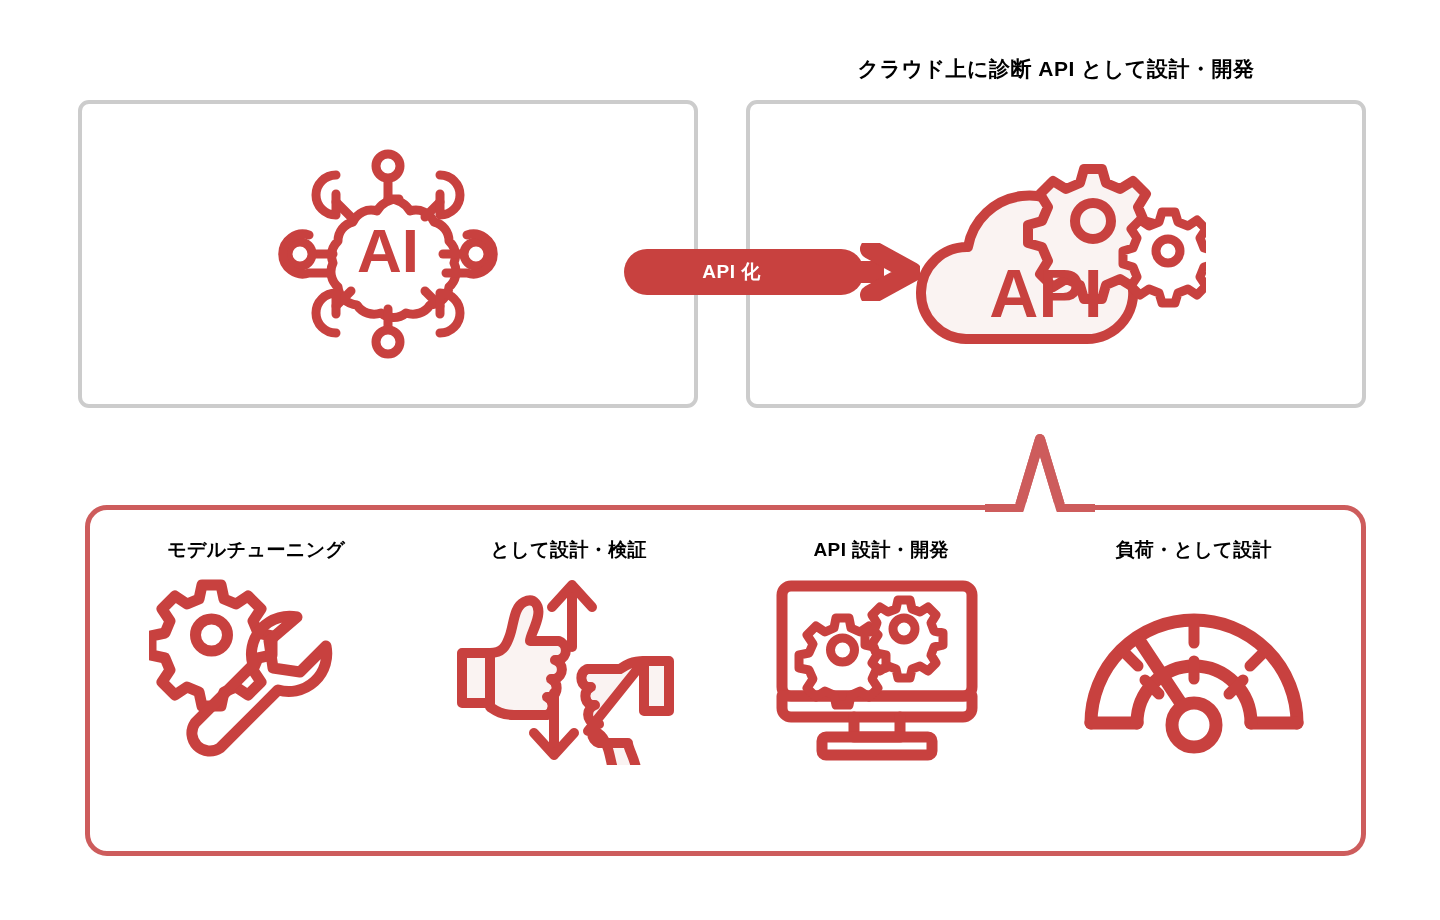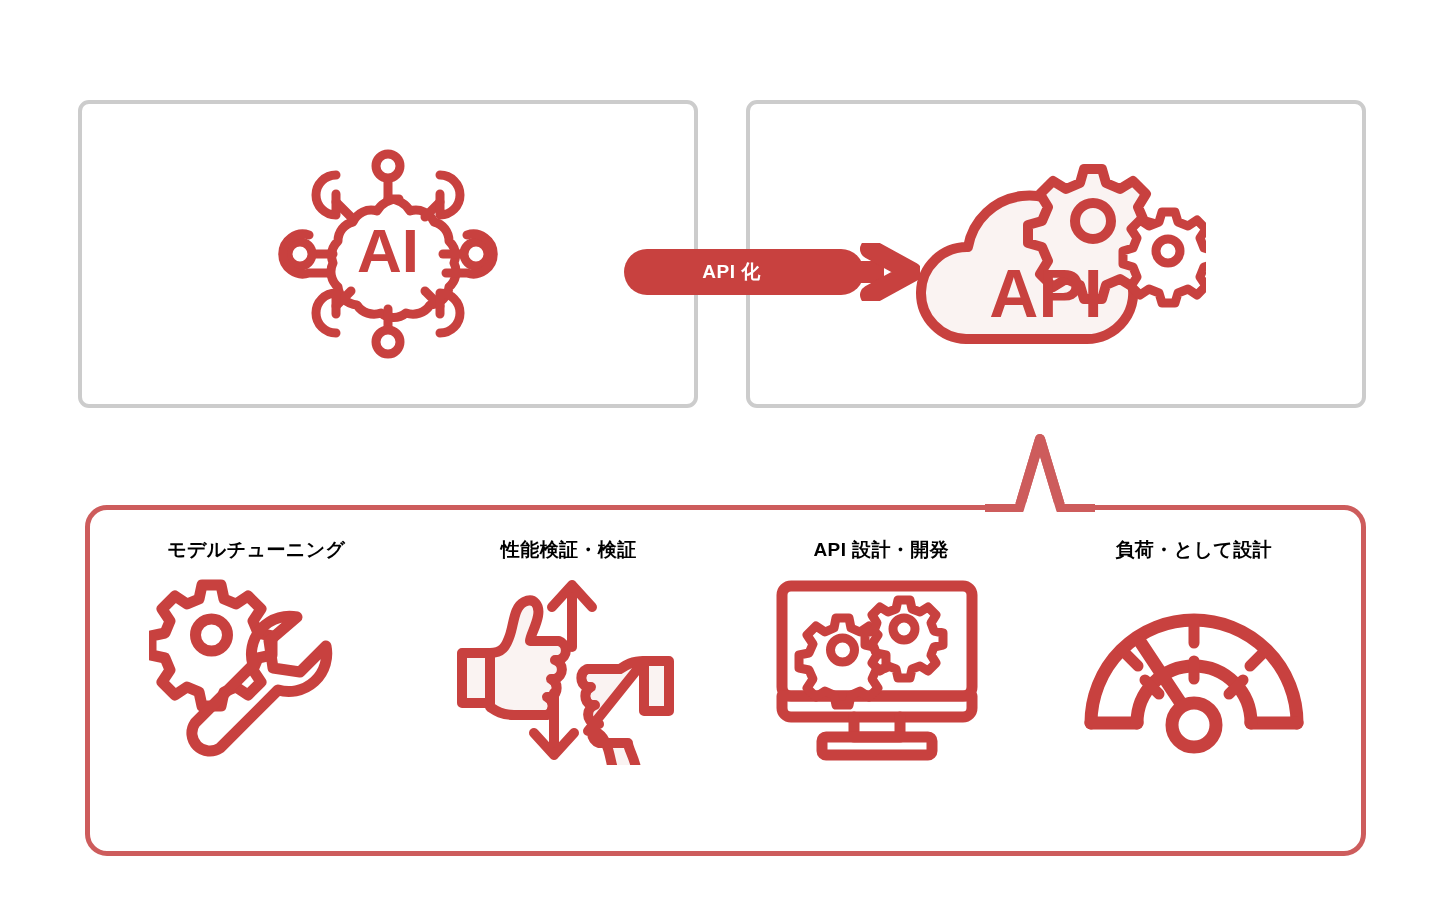--- a/index.html
+++ b/index.html
@@ -132,20 +132,21 @@
     justify-content: center;
     height: 190px;
   }
 </style>
 </head>
 <body>
 
 <div id="canvas">
 
 
+  <div class="top-title" id="title-cloud">クラウド上に診断 API として設計・開発</div>
 
   <div class="top-box" id="box-model">
     <div class="box-icon-wrap">
       <svg width="230" height="230" viewBox="0 0 230 230">
         <g fill="none" stroke="#c8413f" stroke-width="9" stroke-linecap="round" stroke-linejoin="round">
 
           <path d="M115 60
                    c10 0 18 5 22 12
                    c10 -3 20 2 24 11
                    c9 2 15 10 15 19
@@ -256,21 +257,21 @@
                      a18 18 0 0 0 25 25
                      l58 -58
                      a38 38 0 0 0 48 -44
                      l-26 26 l-27 -4 l-4 -27 z"></path>
           </g>
         </svg>
       </div>
     </div>
 
     <div class="detail-col">
-      <div class="detail-label">性能検証・検証</div>
+      <div class="detail-label">として設計・検証</div>
       <div class="detail-icon">
         <svg width="230" height="190" viewBox="0 0 230 190">
 
           <g>
             <path d="M8 78
                      h28
                      v50 h-28 z" fill="#faf3f2" stroke="#c8413f" stroke-width="10" stroke-linejoin="round"></path>
             <path d="M36 78
                      c12 0 16 -6 20 -18
                      c4 -12 4 -28 14 -33

